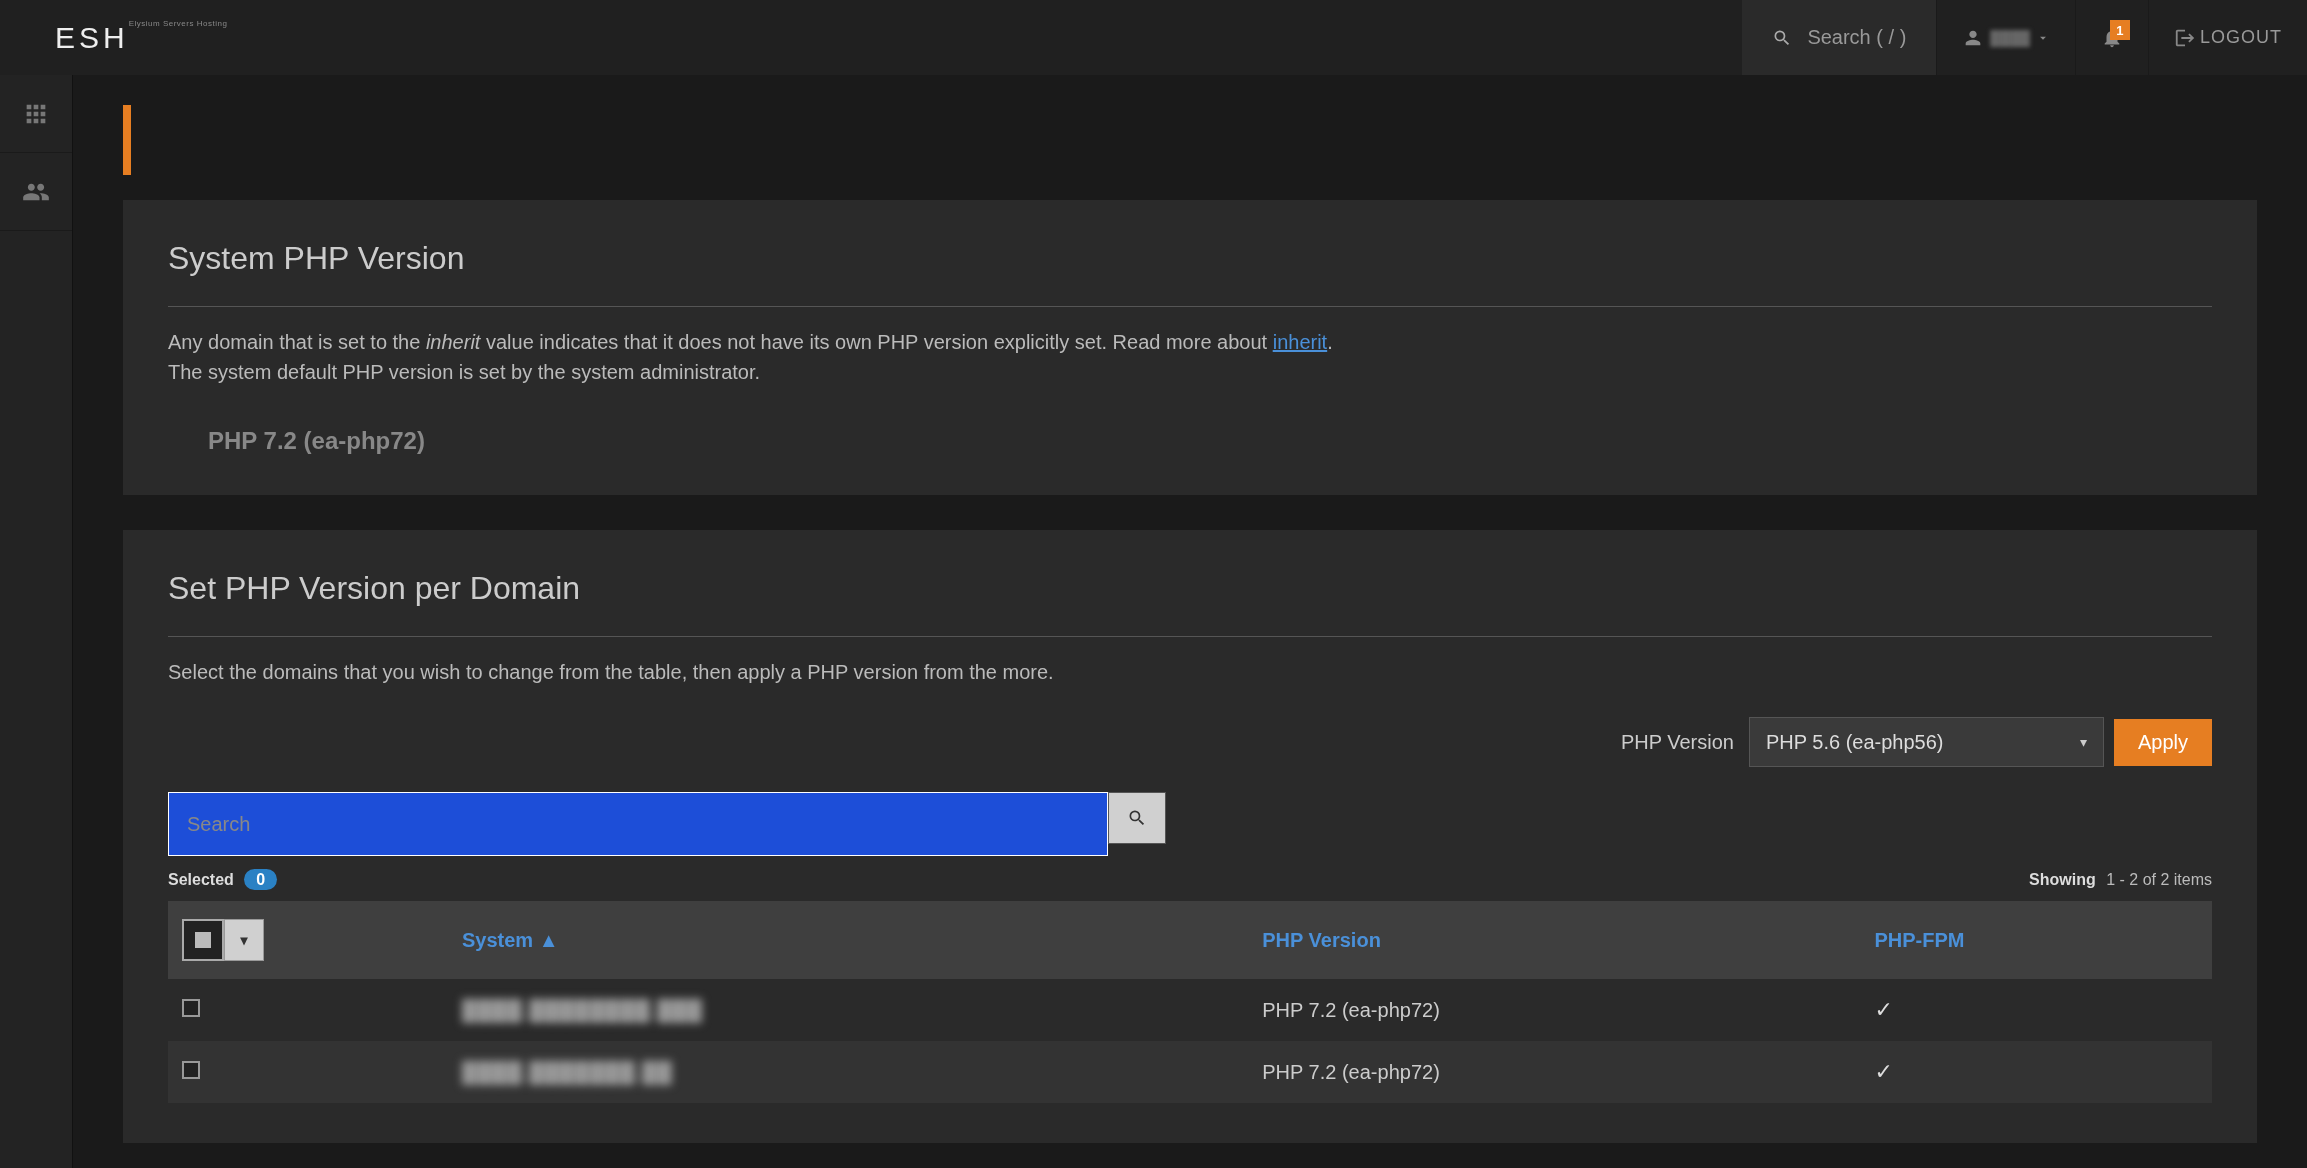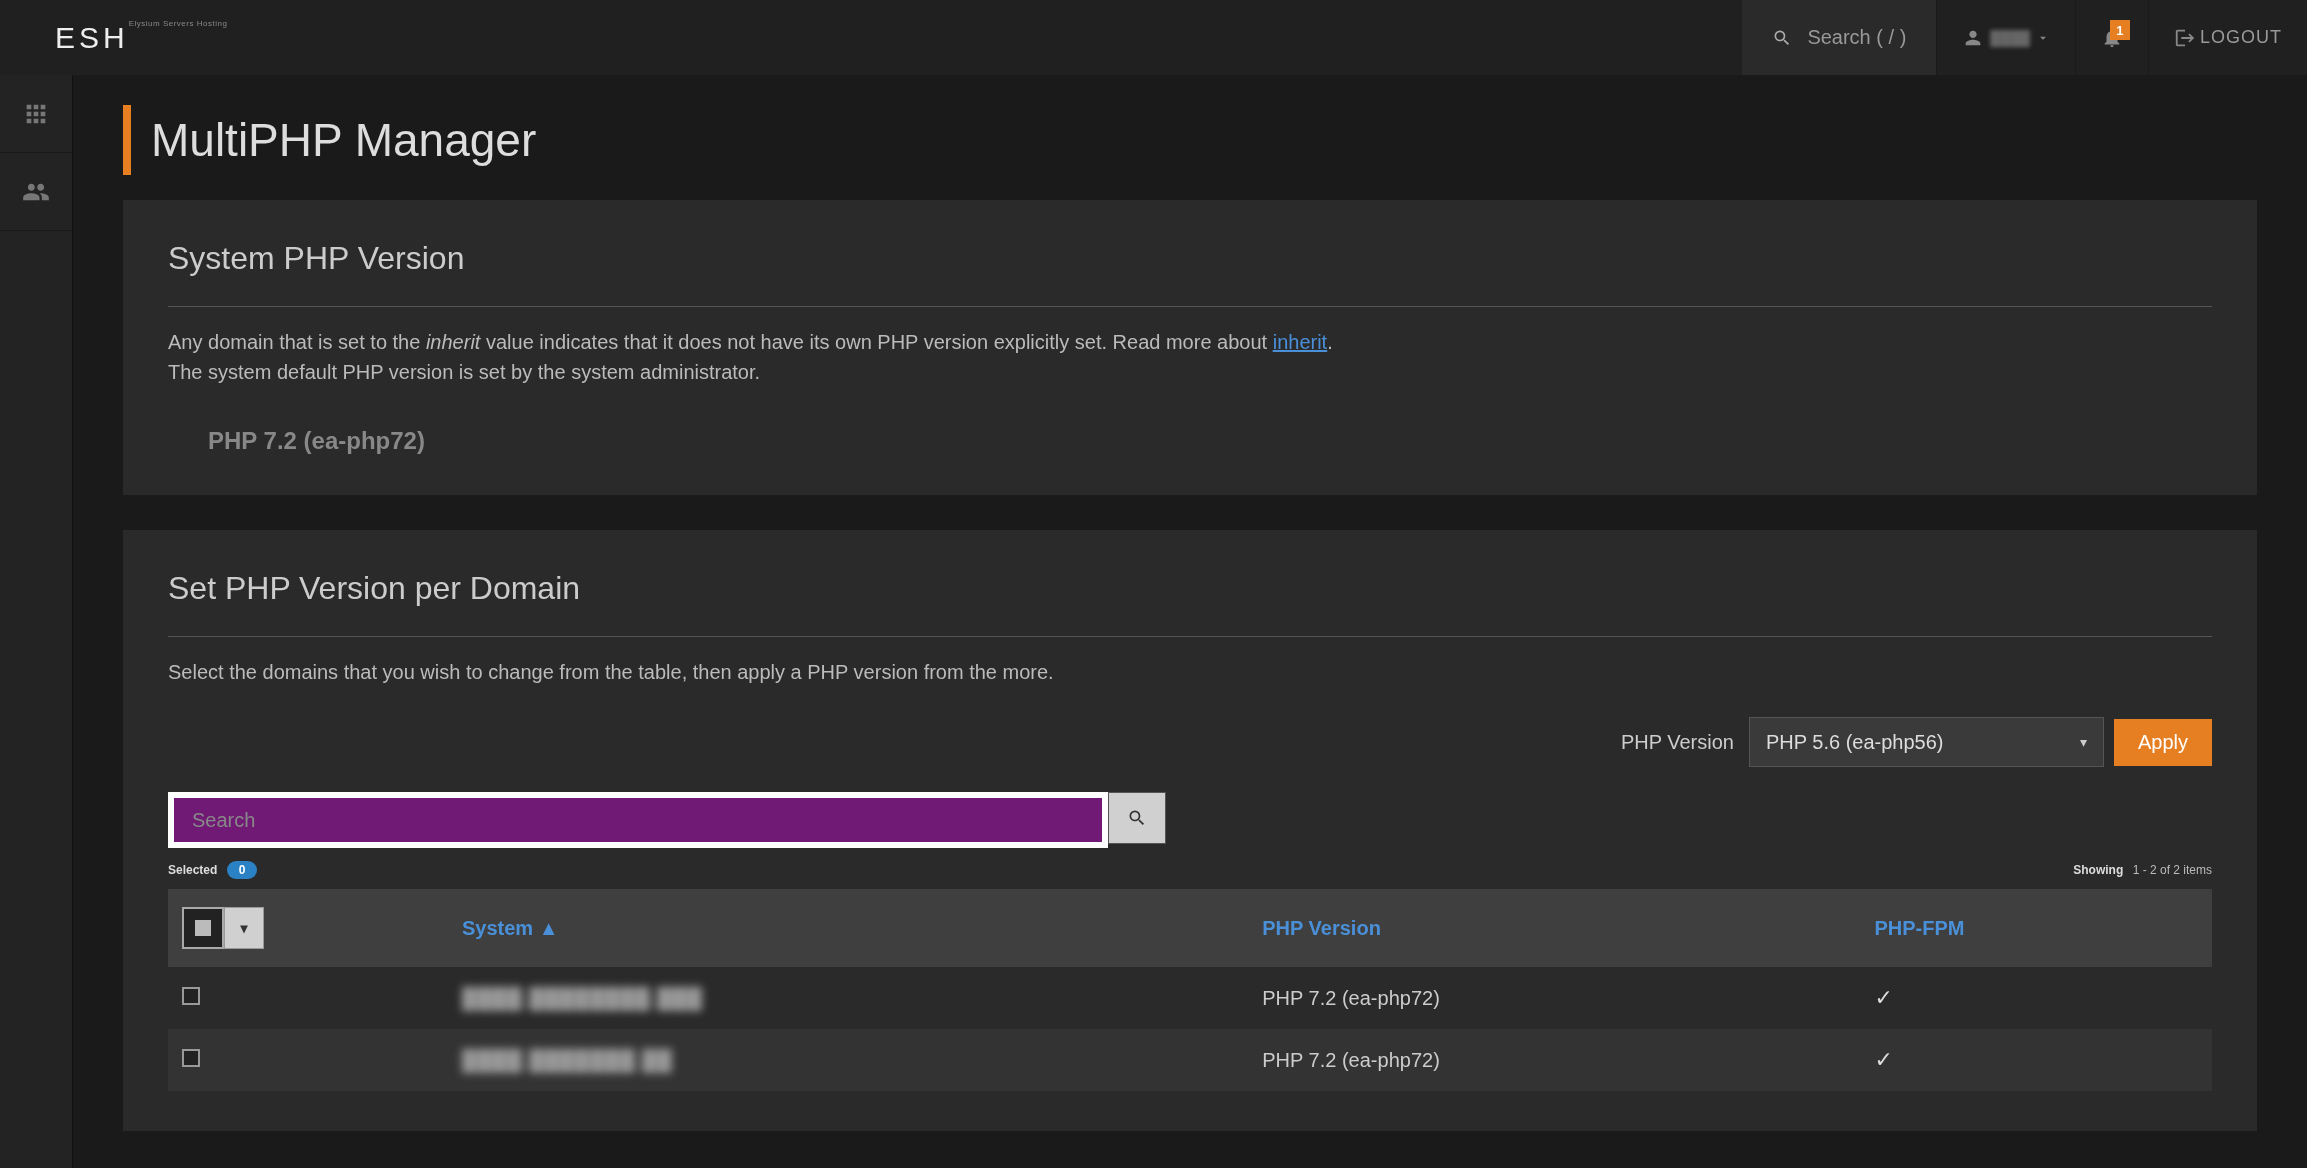--- a/index.html
+++ b/index.html
@@ -159,48 +159,48 @@
   color: #fff;
   border: none;
   font-size: 20px;
   padding: 12px 24px;
   cursor: pointer;
 }
 
 
 .table-search-row { display: flex; }
 .table-search {
-  background: #701a75;
-  border: 6px solid #ffffff;
+  background: #1d4ed8;
+  border: 1px solid #ffffff;
   color: #ddd;
   font-size: 20px;
   padding: 12px 18px;
   width: 940px;
-  height: 56px;
+  height: 64px;
 }
 .table-search::placeholder { color: #888; }
 .table-search-btn {
   width: 58px;
   height: 52px;
   background: #d0d0d0;
   border: 1px solid #555;
   display: flex;
   align-items: center;
   justify-content: center;
   cursor: pointer;
 }
 .table-search-btn svg { width: 20px; height: 20px; fill: #333; }
 
 
 .info-row {
   display: flex;
   justify-content: space-between;
   align-items: center;
   margin-top: 15px;
-  font-size: 12px;
+  font-size: 16px;
 }
 .selected-label { font-weight: bold; color: #ddd; }
 .selected-count { background: #2a81c4; color: #fff; border-radius: 12px; padding: 2px 12px; font-weight: bold; margin-left: 6px; }
 .showing-label { color: #ddd; font-weight: bold; }
 .showing-label .light { font-weight: normal; color: #bbb; }
 
 
 .data-table {
   width: 100%;
   border-collapse: collapse;
@@ -319,21 +319,20 @@
     <div class="sidebar-item">
       <svg viewBox="0 0 24 24">
           <path d="M16 11c1.66 0 3-1.34 3-3s-1.34-3-3-3-3 1.34-3 3 1.34 3 3 3zm-8 0c1.66 0 3-1.34 3-3S9.66 5 8 5 5 6.34 5 8s1.34 3 3 3zm0 2c-2.33 0-7 1.17-7 3.5V19h14v-2.5c0-2.33-4.67-3.5-7-3.5zm8 0c-.29 0-.62.02-.97.05 1.16.84 1.97 1.97 1.97 3.45V19h6v-2.5c0-2.33-4.67-3.5-7-3.5z"></path>
         </svg>
     </div>
   </div>
 
   <div class="main">
     <div class="page-title-wrap">
       <div class="orange-bar"></div>
-      <h1 class="page-title">MultiPHP Manager</h1>
     </div>
 
     <div class="panel">
       <h2>System PHP Version</h2>
       <p>
         <span>Any domain that is set to the </span><em>inherit</em><span> value indicates that it does not have its own PHP version explicitly set. Read more about </span><a>inherit</a><span>.</span>
       </p>
       <p>The system default PHP version is set by the system administrator.</p>
       <div class="system-php">PHP 7.2 (ea-php72)</div>
     </div>

